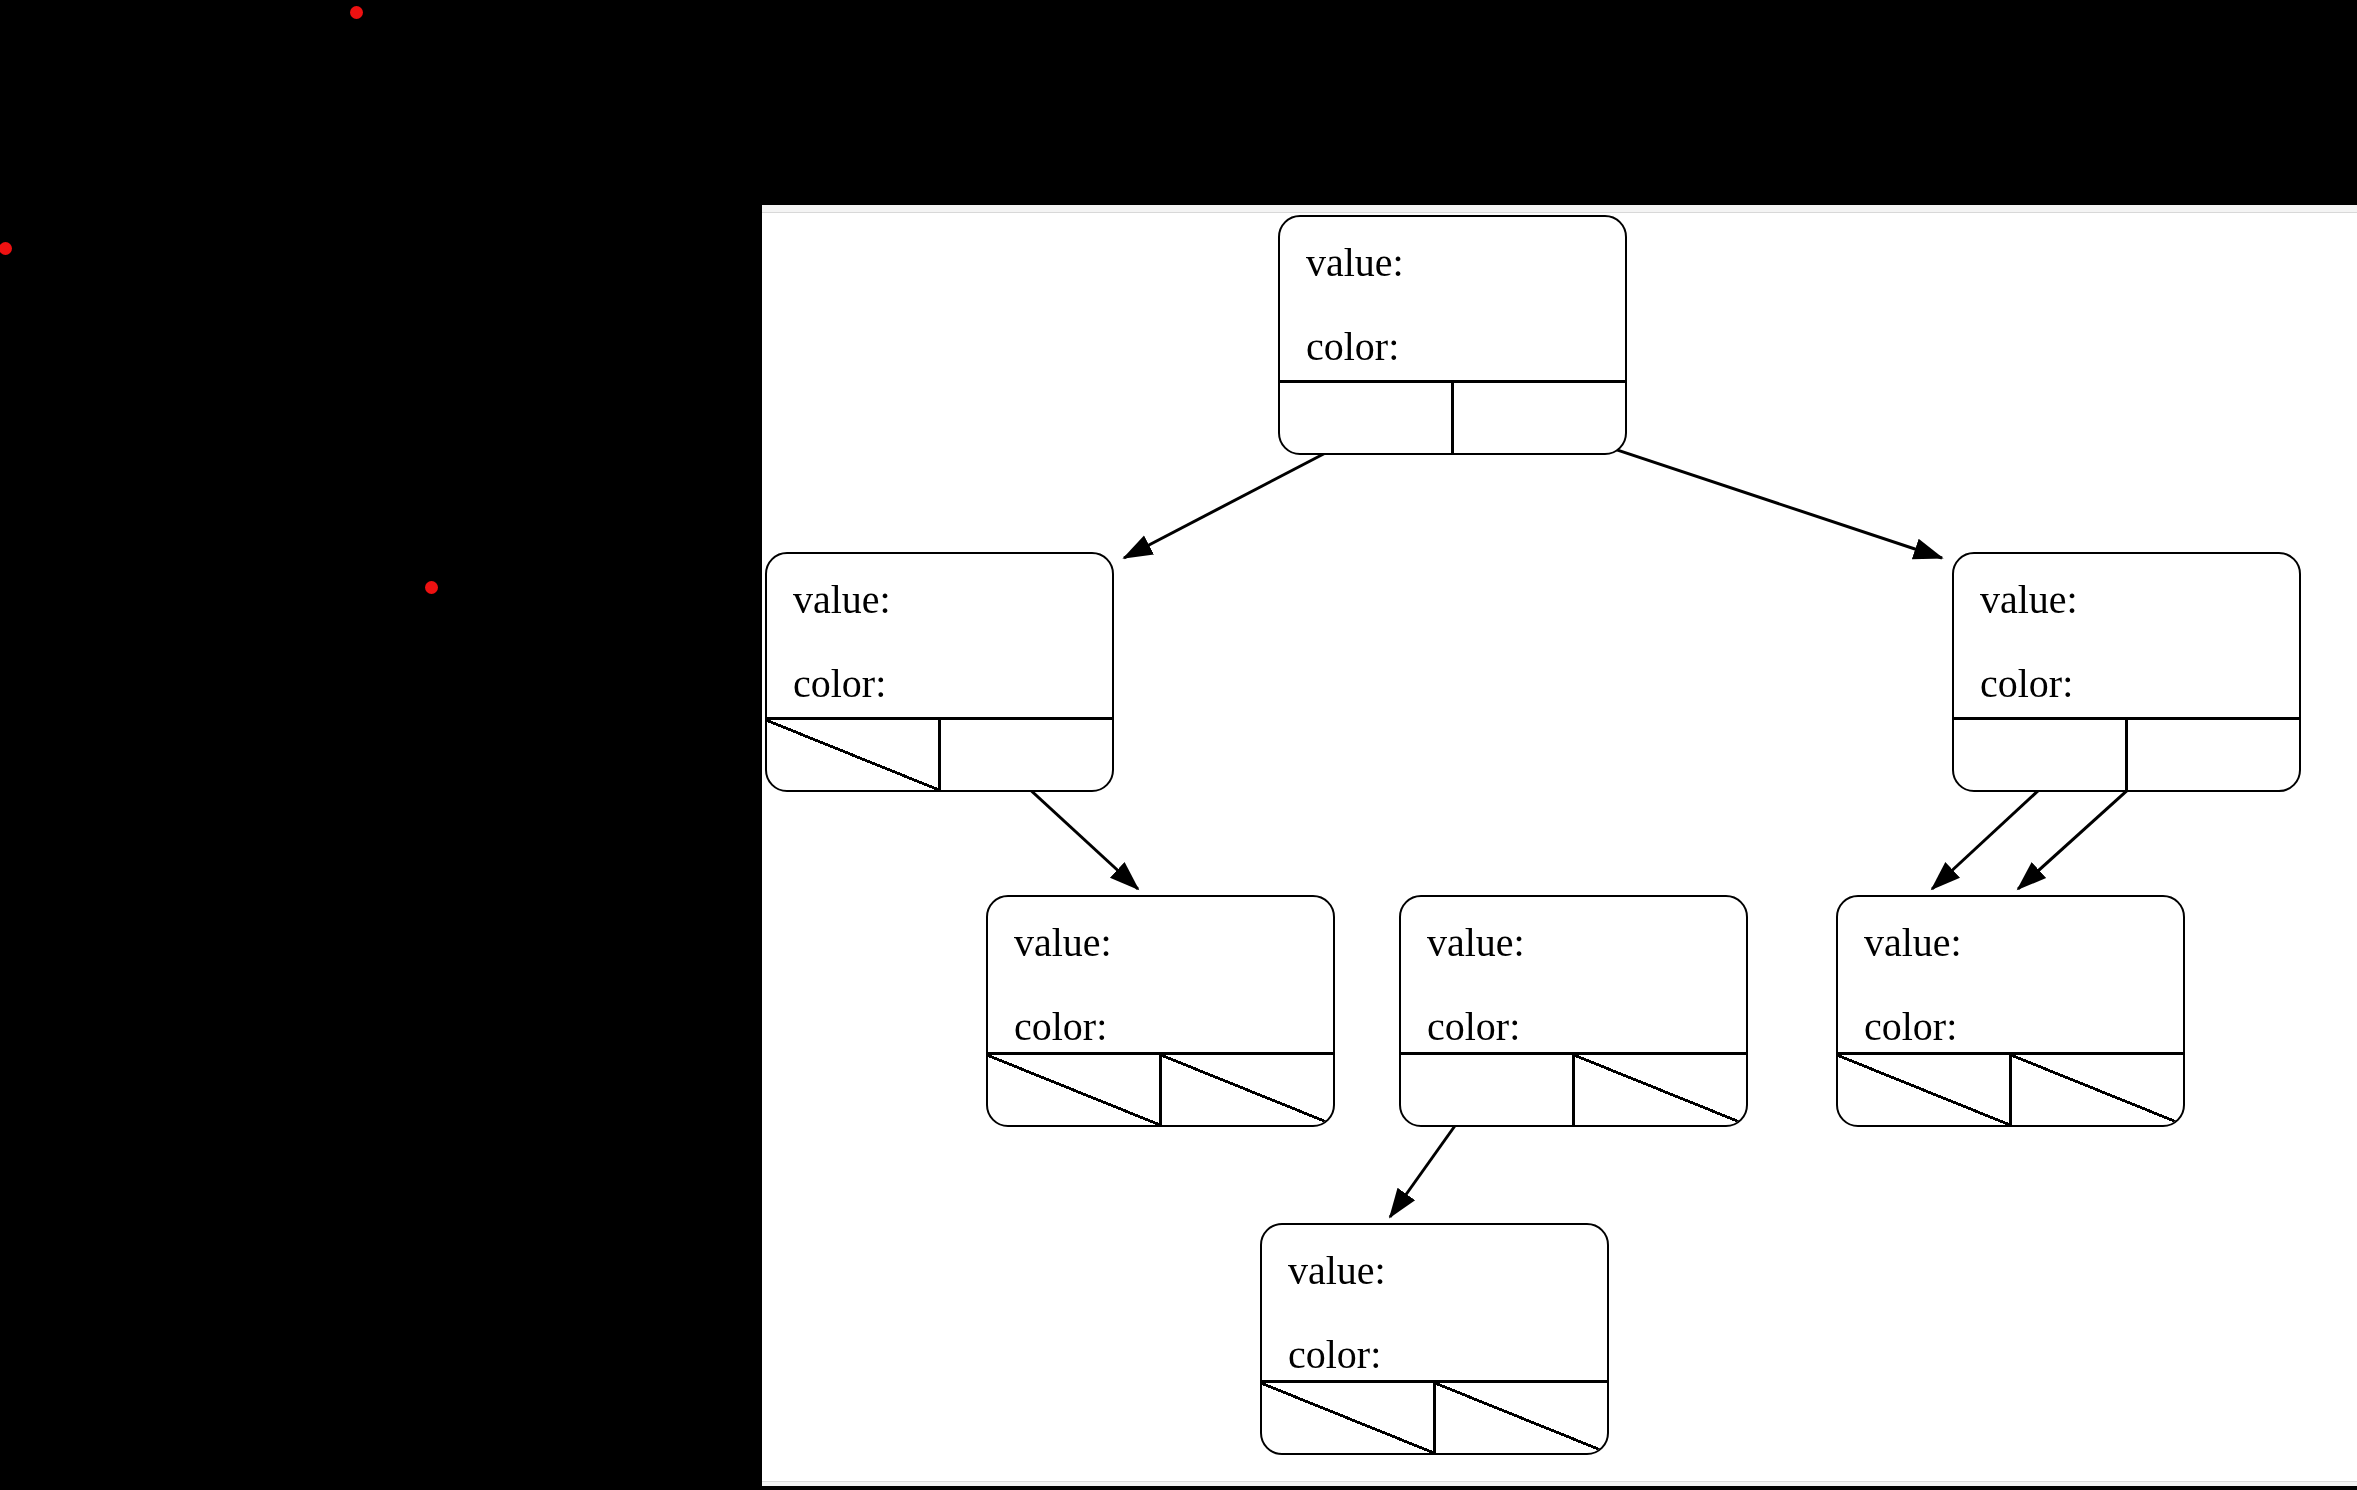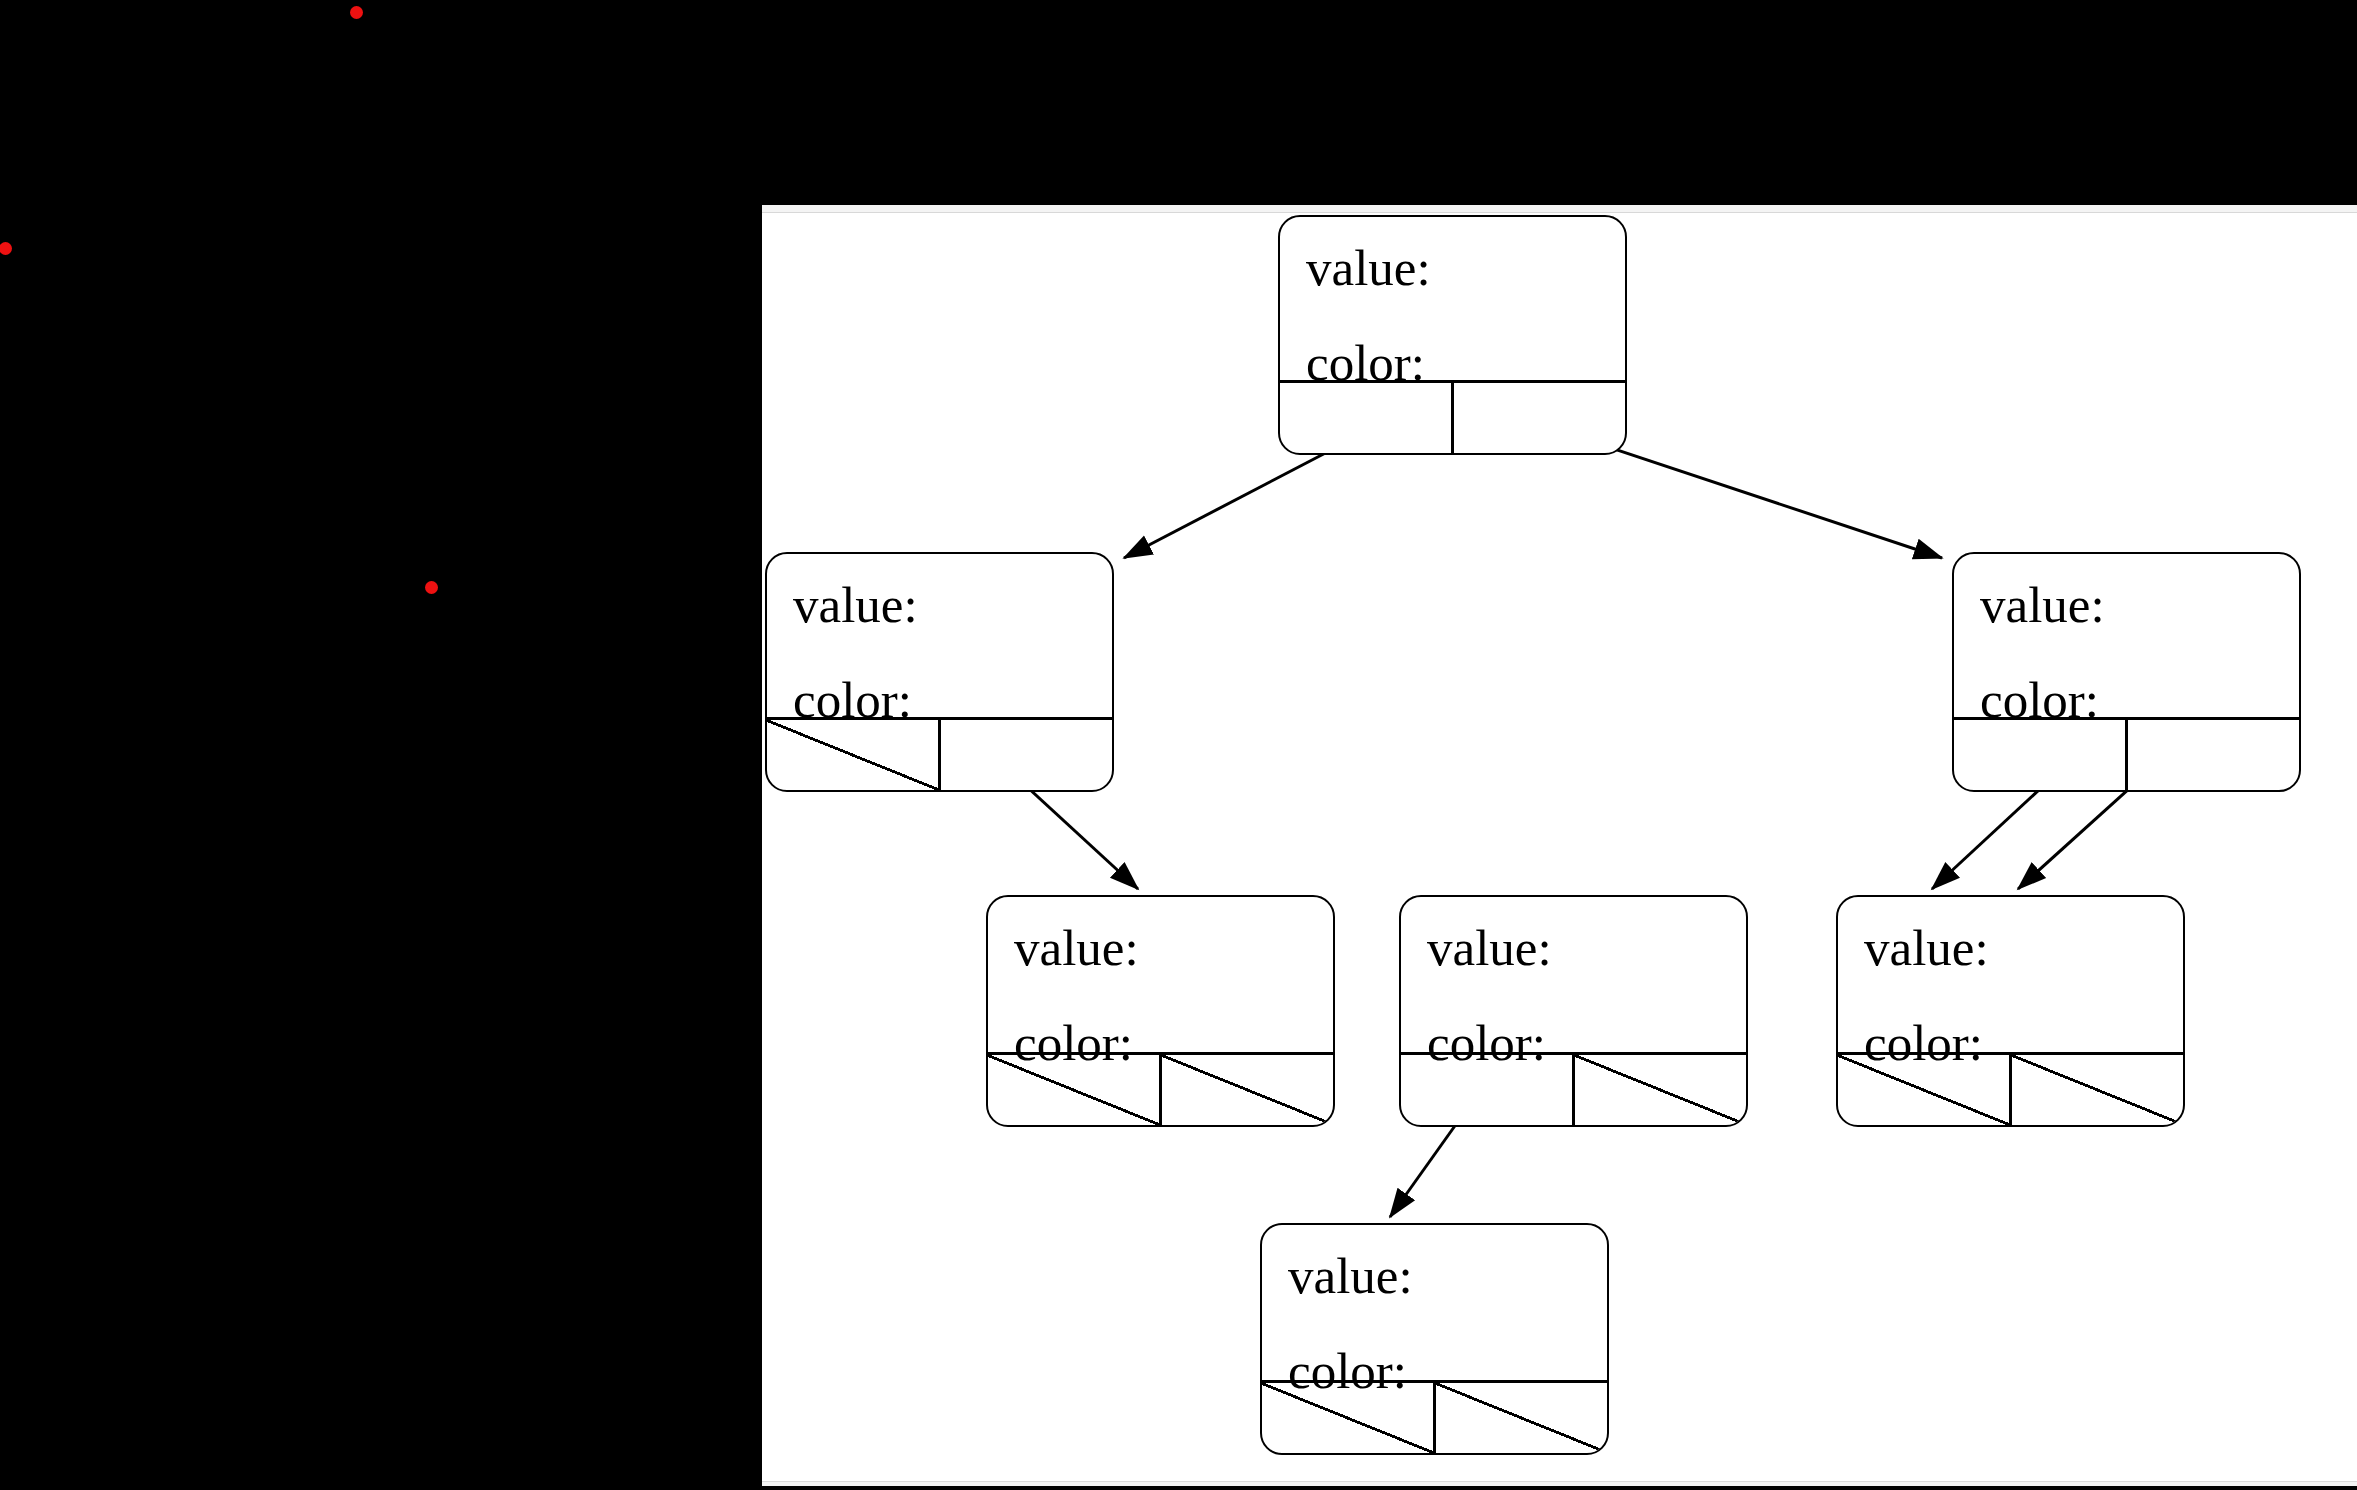--- a/index.html
+++ b/index.html
@@ -73,21 +73,21 @@
     overflow: hidden;
   }
   .node-body {
     position: absolute;
     left: 0;
     right: 0;
     top: 0;
     padding: 26px 0 0 26px;
   }
   .field {
-    font-size: 51px;
+    font-size: 40px;
     line-height: 1.0;
     color: #000000;
     white-space: nowrap;
   }
   .field.value-field { margin-bottom: 44px; }
 
   .node-ptrs {
     position: absolute;
     left: 0;
     right: 0;

